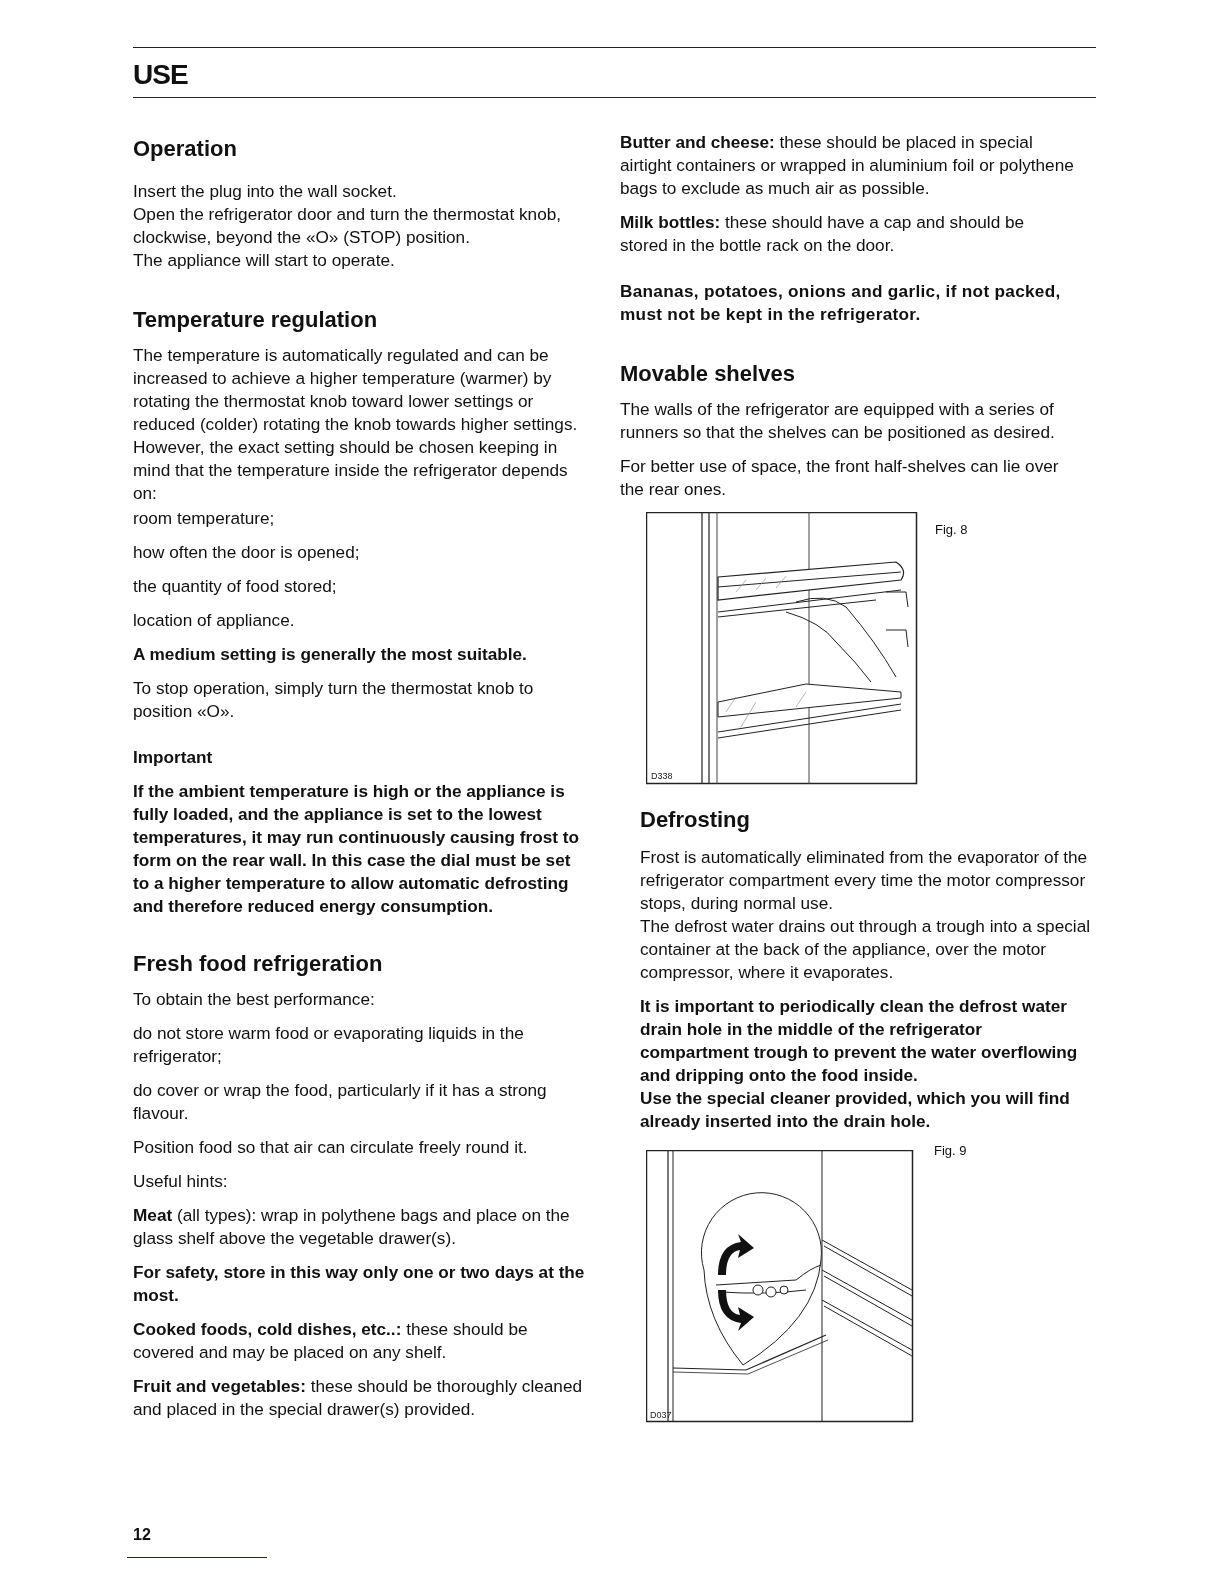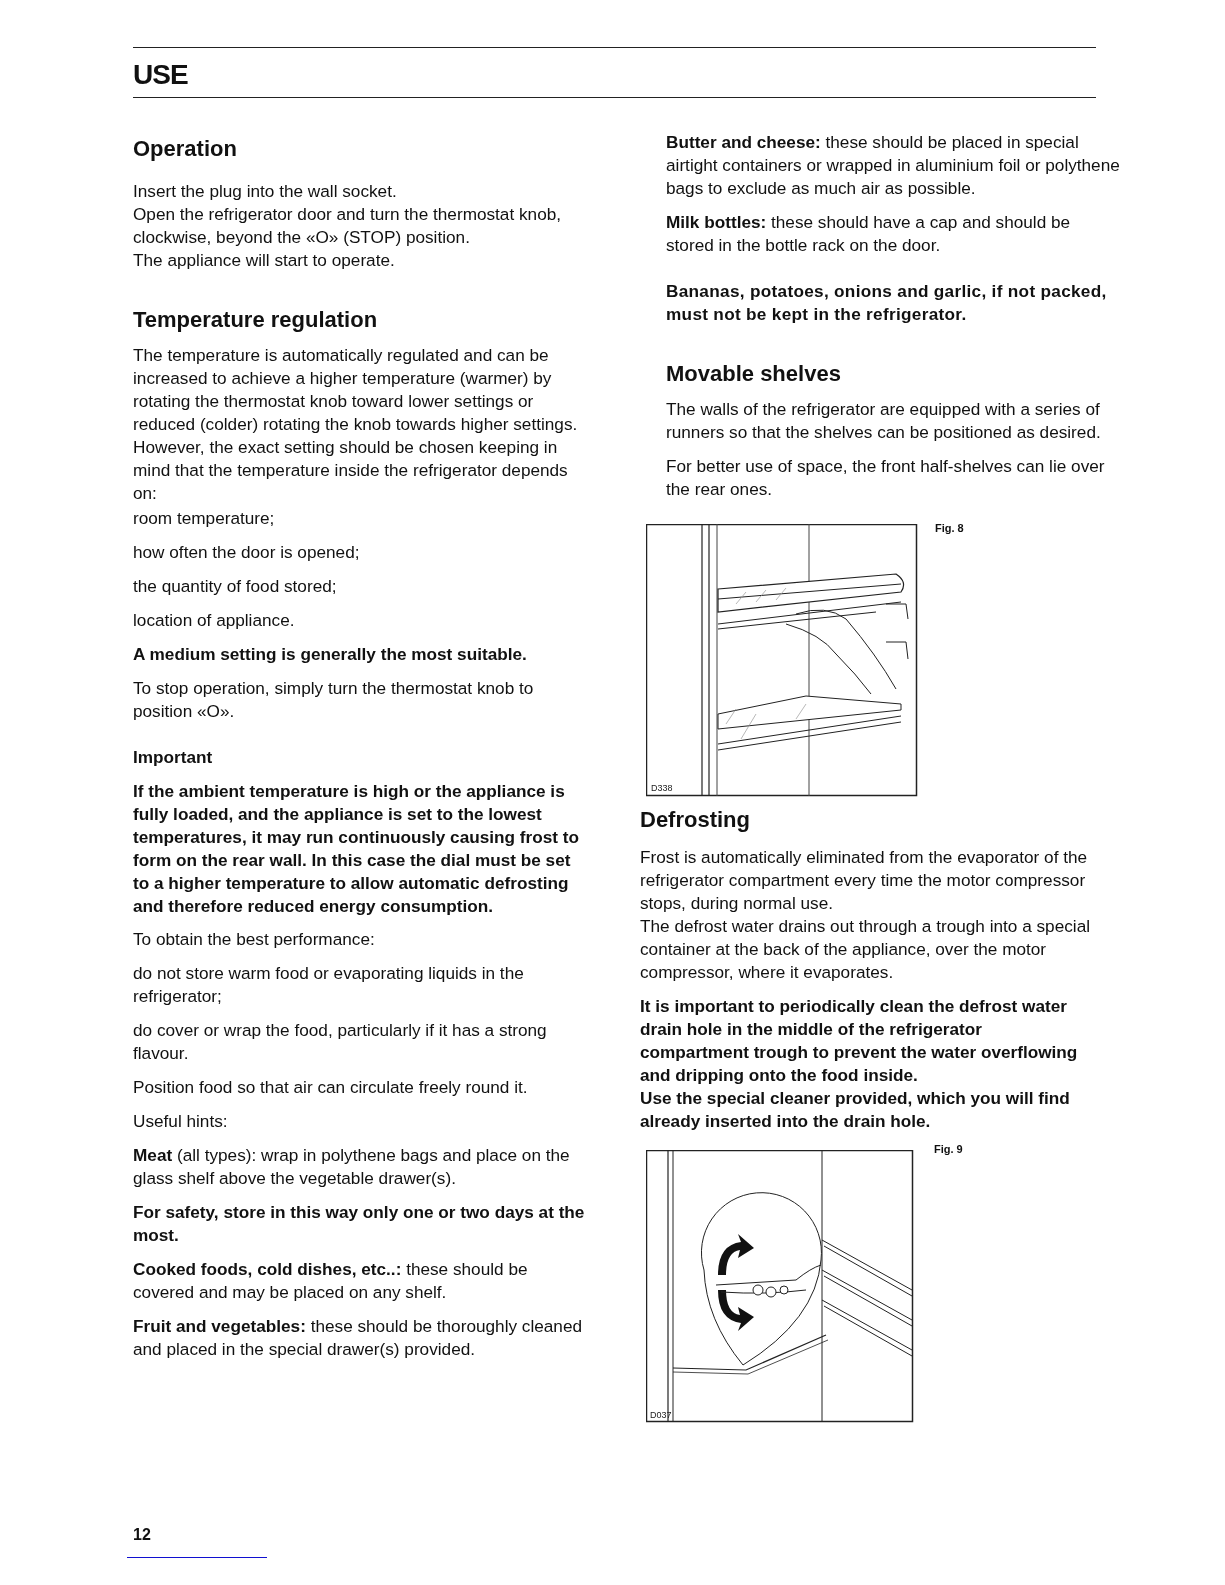--- a/index.html
+++ b/index.html
@@ -4,27 +4,27 @@
 <style>
   html, body { margin:0; padding:0; background:#ffffff; }
   body { width:1225px; height:1585px; position:relative; overflow:hidden;
          font-family:"Liberation Sans", sans-serif; color:#111; }
   .rule { position:absolute; left:133px; width:963px; height:0; border-top:1.5px solid #222; }
   #rule-top { top:47px; }
   #rule-bottom { top:97px; }
   #page-title { position:absolute; left:133px; top:52px; font-size:28px; font-weight:bold; letter-spacing:-1px; margin:0; line-height:46px; }
   .col { position:absolute; top:130px; width:455px; }
   #col-left { left:133px; }
-  #col-right { left:666px; }
+  #col-right { left:620px; }
   h2 { font-size:22px; font-weight:bold; margin:0; line-height:28px; }
   p { font-size:17.2px; line-height:23px; margin:0; }
   .b { font-weight:bold; }
   .fig { position:absolute; }
   .fig svg { display:block; }
-  .fig-label { position:absolute; font-size:11px; font-weight:bold; }
+  .fig-label { position:absolute; font-size:13px; font-weight:normal; }
   .fig-code { font-size:9px; font-family:"Liberation Sans", sans-serif; }
   #page-number { position:absolute; left:133px; top:1526px; font-size:16px; font-weight:bold; }
   #footer-link-line { position:absolute; left:127px; top:1557px; width:140px; border-top:1.5px solid #1010d0; }
 </style>
 </head>
 <body>
 
 <div class="rule" id="rule-top"></div>
 <h1 id="page-title">USE</h1>
 <div class="rule" id="rule-bottom"></div>
@@ -48,20 +48,21 @@
     <p class="b" style="margin-top:11px">A medium setting is generally the most suitable.</p>
     <p style="margin-top:11px">To stop operation, simply turn the thermostat knob to position «O».</p>
   </section>
 
   <section>
     <p class="b" style="margin-top:23px">Important</p>
     <p class="b" style="margin-top:11px">If the ambient temperature is high or the appliance is fully loaded, and the appliance is set to the lowest temperatures, it may run continuously causing frost to form on the rear wall. In this case the dial must be set to a higher temperature to allow automatic defrosting and therefore reduced energy consumption.</p>
   </section>
 
   <section>
+    <h2 style="margin-top:32px">Fresh food refrigeration</h2>
     <p style="margin-top:10px">To obtain the best performance:</p>
     <p style="margin-top:11px">do not store warm food or evaporating liquids in the refrigerator;</p>
     <p style="margin-top:11px">do cover or wrap the food, particularly if it has a strong flavour.</p>
     <p style="margin-top:11px">Position food so that air can circulate freely round it.</p>
     <p style="margin-top:11px">Useful hints:</p>
     <p style="margin-top:11px"><span class="b">Meat</span><span> (all types): wrap in polythene bags and place on the glass shelf above the vegetable drawer(s).</span></p>
     <p class="b" style="margin-top:11px">For safety, store in this way only one or two days at the most.</p>
     <p style="margin-top:11px"><span class="b">Cooked foods, cold dishes, etc..:</span><span> these should be covered and may be placed on any shelf.</span></p>
     <p style="margin-top:11px"><span class="b">Fruit and vegetables:</span><span> these should be thoroughly cleaned and placed in the special drawer(s) provided.</span></p>
   </section>
@@ -70,21 +71,21 @@
 <div class="col" id="col-right">
   <p style="margin-top:1px"><span class="b">Butter and cheese:</span><span> these should be placed in special airtight containers or wrapped in aluminium foil or polythene bags to exclude as much air as possible.</span></p>
   <p style="margin-top:11px"><span class="b">Milk bottles:</span><span> these should have a cap and should be stored in the bottle rack on the door.</span></p>
   <p class="b" style="margin-top:23px;letter-spacing:0.3px">Bananas, potatoes, onions and garlic, if not packed, must not be kept in the refrigerator.</p>
 
   <h2 style="margin-top:34px">Movable shelves</h2>
   <p style="margin-top:10px">The walls of the refrigerator are equipped with a series of runners so that the shelves can be positioned as desired.</p>
   <p style="margin-top:11px">For better use of space, the front half-shelves can lie over the rear ones.</p>
 </div>
 
-<div class="fig" style="left:646px;top:524px;">
+<div class="fig" style="left:646px;top:512px;">
   <svg width="272" height="274" viewBox="0 0 272 274">
     <rect x="0.5" y="0.5" width="270" height="271" fill="#fff" stroke="#222" stroke-width="1.5"></rect>
     <line x1="56" y1="0" x2="56" y2="272" stroke="#222" stroke-width="1.2"></line>
     <line x1="63" y1="0" x2="63" y2="272" stroke="#222" stroke-width="1.2"></line>
     <line x1="71" y1="0" x2="71" y2="272" stroke="#444" stroke-width="1"></line>
     <line x1="163" y1="0" x2="163" y2="272" stroke="#444" stroke-width="1"></line>
     <path d="M72 65 L250 50 Q262 58 255 68 L72 88 Z" fill="#fff" stroke="#222" stroke-width="1.2"></path>
     <line x1="72" y1="75" x2="255" y2="60" stroke="#222" stroke-width="1"></line>
     <line x1="72" y1="100" x2="255" y2="78" stroke="#222" stroke-width="1"></line>
     <line x1="72" y1="105" x2="230" y2="88" stroke="#222" stroke-width="1"></line>

